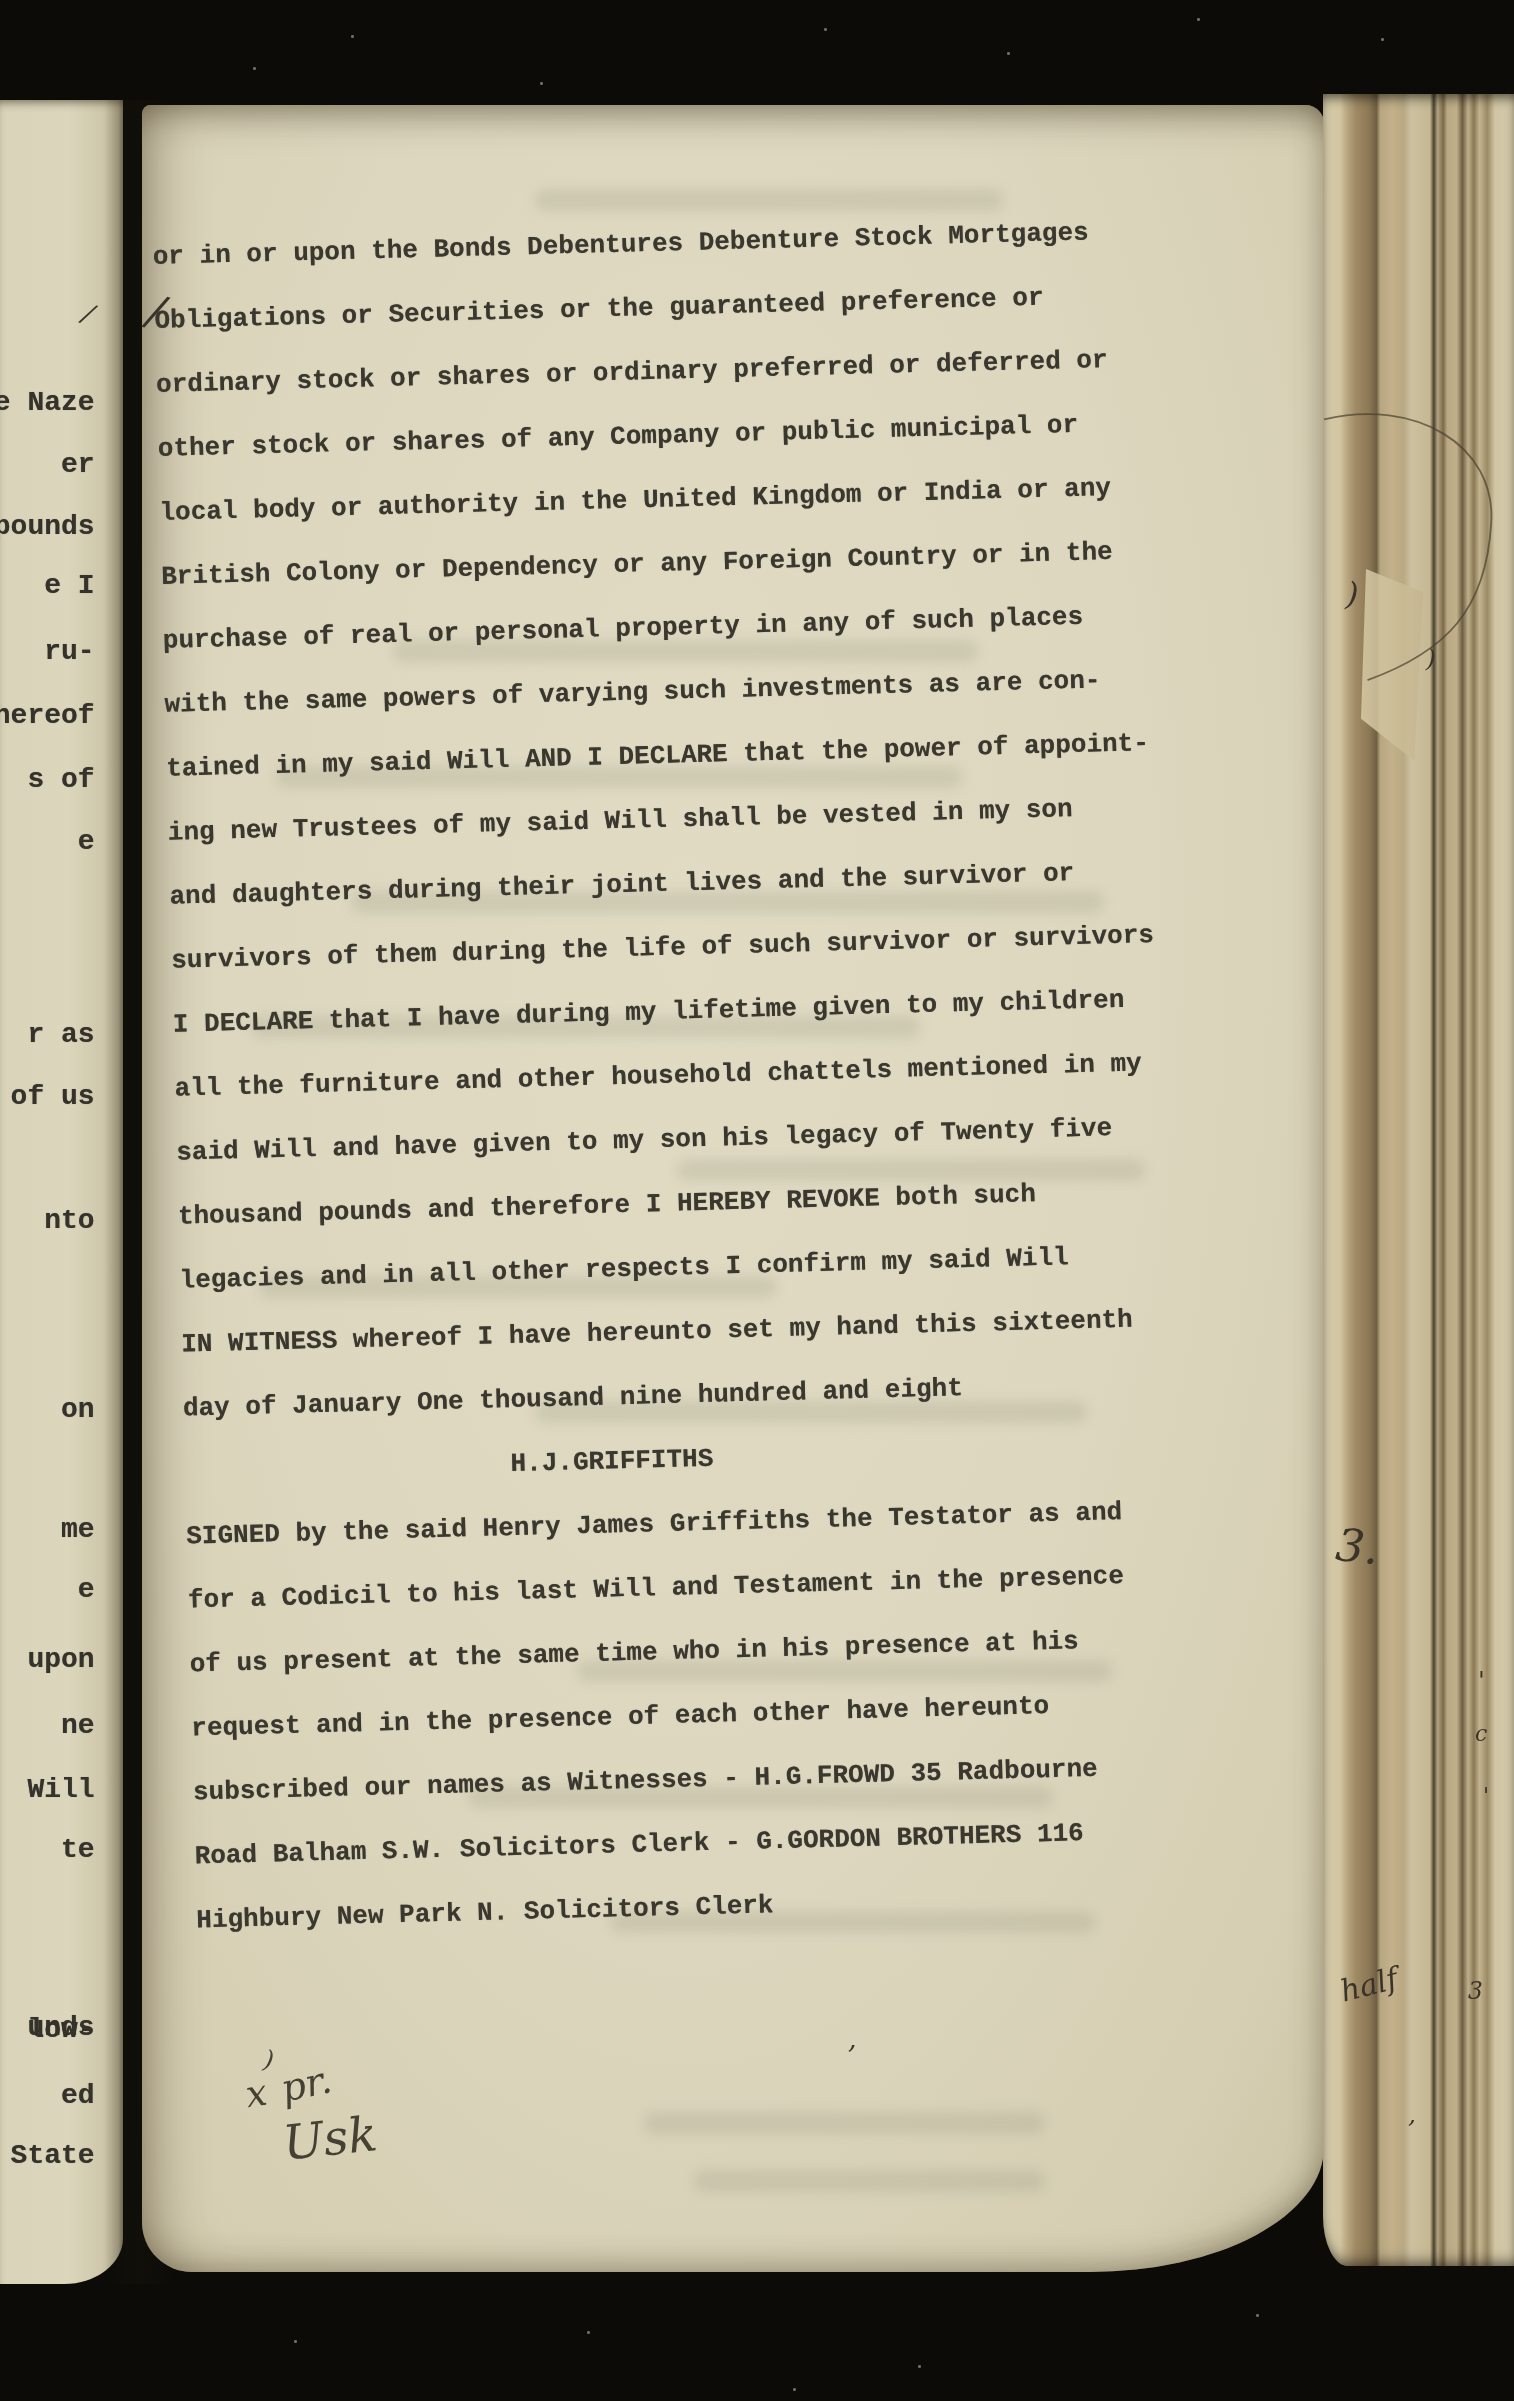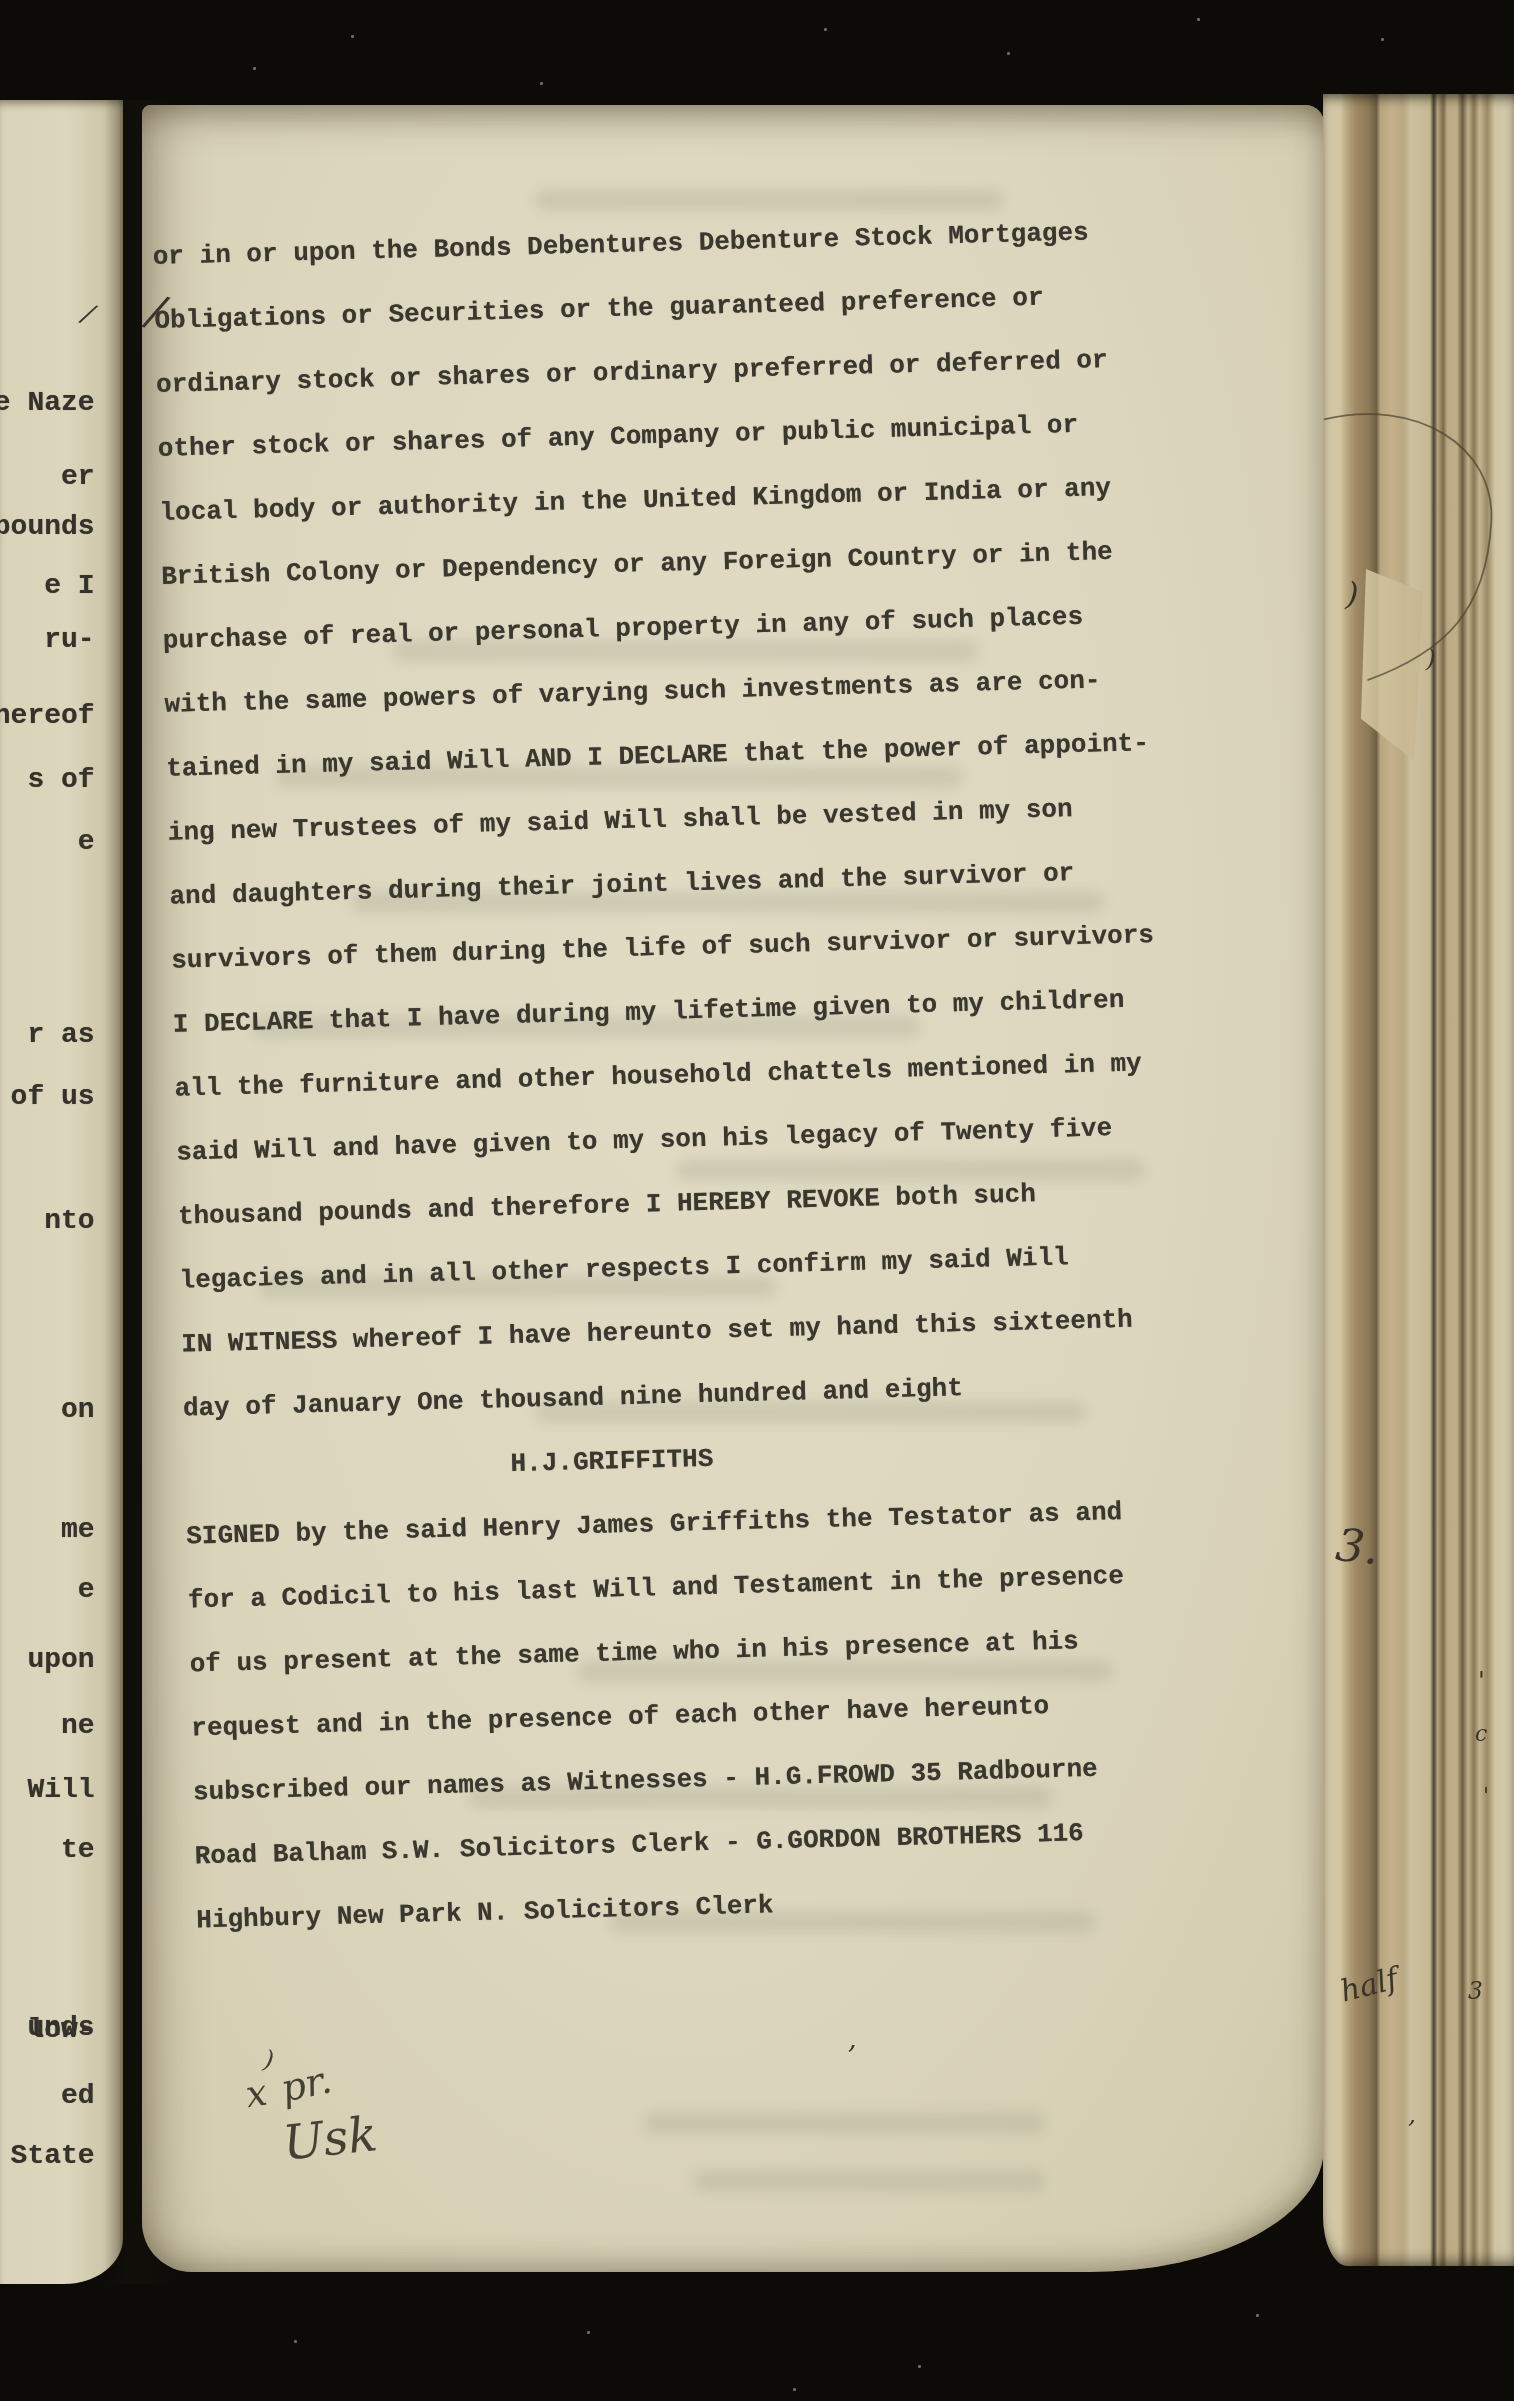--- a/index.html
+++ b/index.html
@@ -81,24 +81,24 @@
   .annotation.pencil{color:#45403４;}
   .annotation.pencil{color:#454034;}
   
   .speck{position:absolute;width:2.5px;height:2.5px;border-radius:50%;background:#e8e4d4;opacity:.45;}
 </style>
 </head>
 <body>
 
 <div class="left-page">
     <div class="fragment" style="top: 287px;">e Naze</div>
-    <div class="fragment" style="top: 361px;">er</div>
+    <div class="fragment" style="top: 349px;">er</div>
     <div class="fragment" style="top: 411px;">pounds</div>
     <div class="fragment" style="top: 470px;">e I</div>
-    <div class="fragment" style="top: 524px;">ru-</div>
+    <div class="fragment" style="top: 536px;">ru-</div>
     <div class="fragment" style="top: 600px;">whereof</div>
     <div class="fragment" style="top: 664px;">s of</div>
     <div class="fragment" style="top: 726px;">e</div>
     <div class="fragment" style="top: 919px;">r as</div>
     <div class="fragment" style="top: 981px;">of us</div>
     <div class="fragment" style="top: 1105px;">nto</div>
     <div class="fragment" style="top: 1294px;">on</div>
     <div class="fragment" style="top: 1414px;">me</div>
     <div class="fragment" style="top: 1474px;">e</div>
     <div class="fragment" style="top: 1544px;">upon</div>

